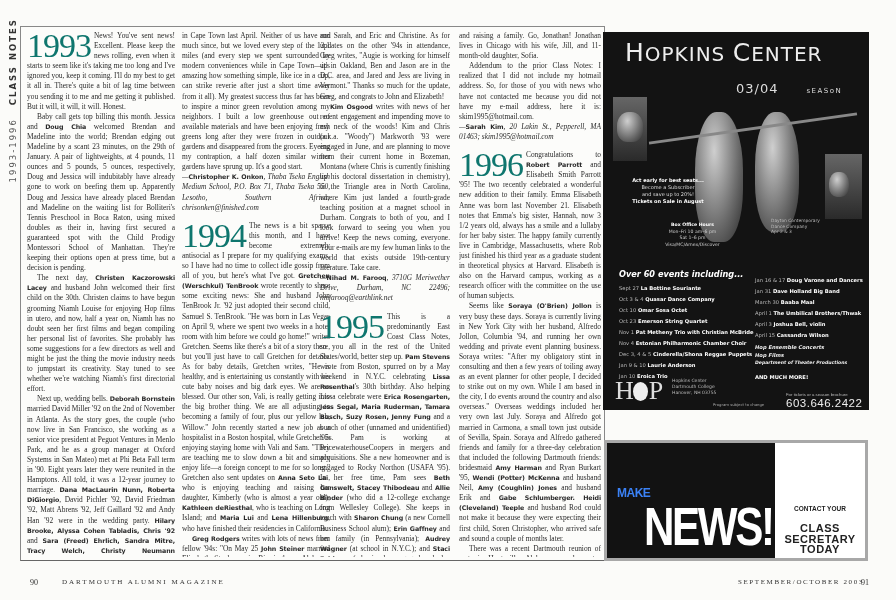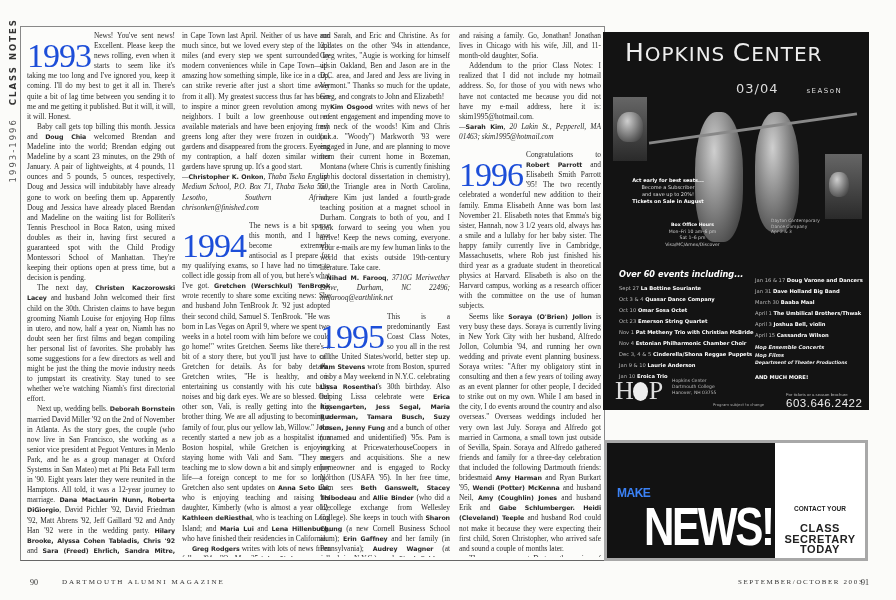--- a/index.html
+++ b/index.html
@@ -13,21 +13,21 @@
 
   
   .text-frame { position: absolute; left: 20px; top: 26px; width: 585px; height: 535px; border: 1px solid #888; border-bottom: 1px solid #666; background: #fcfcfa; }
   .col { position: absolute; top: 4px; font-size: 7.4px; line-height: 10.1px; color: #2a2a2a; text-align: justify; overflow: hidden; }
   .col1 { left: 6px; width: 148px; height: 526px; }
   .col2 { left: 161px; width: 148px; height: 526px; }
   .col3 { left: 299px; width: 130px; height: 526px; }
   .col4 { left: 438px; width: 142px; height: 526px; }
   .col p { margin: 0; text-indent: 10px; }
   .col p.noind { text-indent: 0; }
-  .year-head { font-size: 34px; line-height: 30px; color: #1d4ed8; float: left; margin: 10px 3px -2px 0; font-family: "Liberation Serif", serif; letter-spacing: -1px; }
+  .year-head { font-size: 34px; line-height: 30px; color: #0f766e; float: left; margin: 0 3px -2px 0; font-family: "Liberation Serif", serif; letter-spacing: -1px; }
   .name { font-family: "DejaVu Sans", sans-serif; font-weight: bold; font-size: 6.3px; letter-spacing: -0.1px; }
   .sig { font-style: italic; text-indent: 0 !important; }
   .sig .name { font-style: normal; }
   .gap { height: 8px; }
 
   
   .folio { position: absolute; top: 578px; font-size: 8px; color: #333; }
   .folio-left-num { left: 30px; }
   .folio-left-title { left: 62px; letter-spacing: 2px; font-size: 7px; }
   .folio-right-title { left: 738px; letter-spacing: 1.6px; font-size: 7px; }

